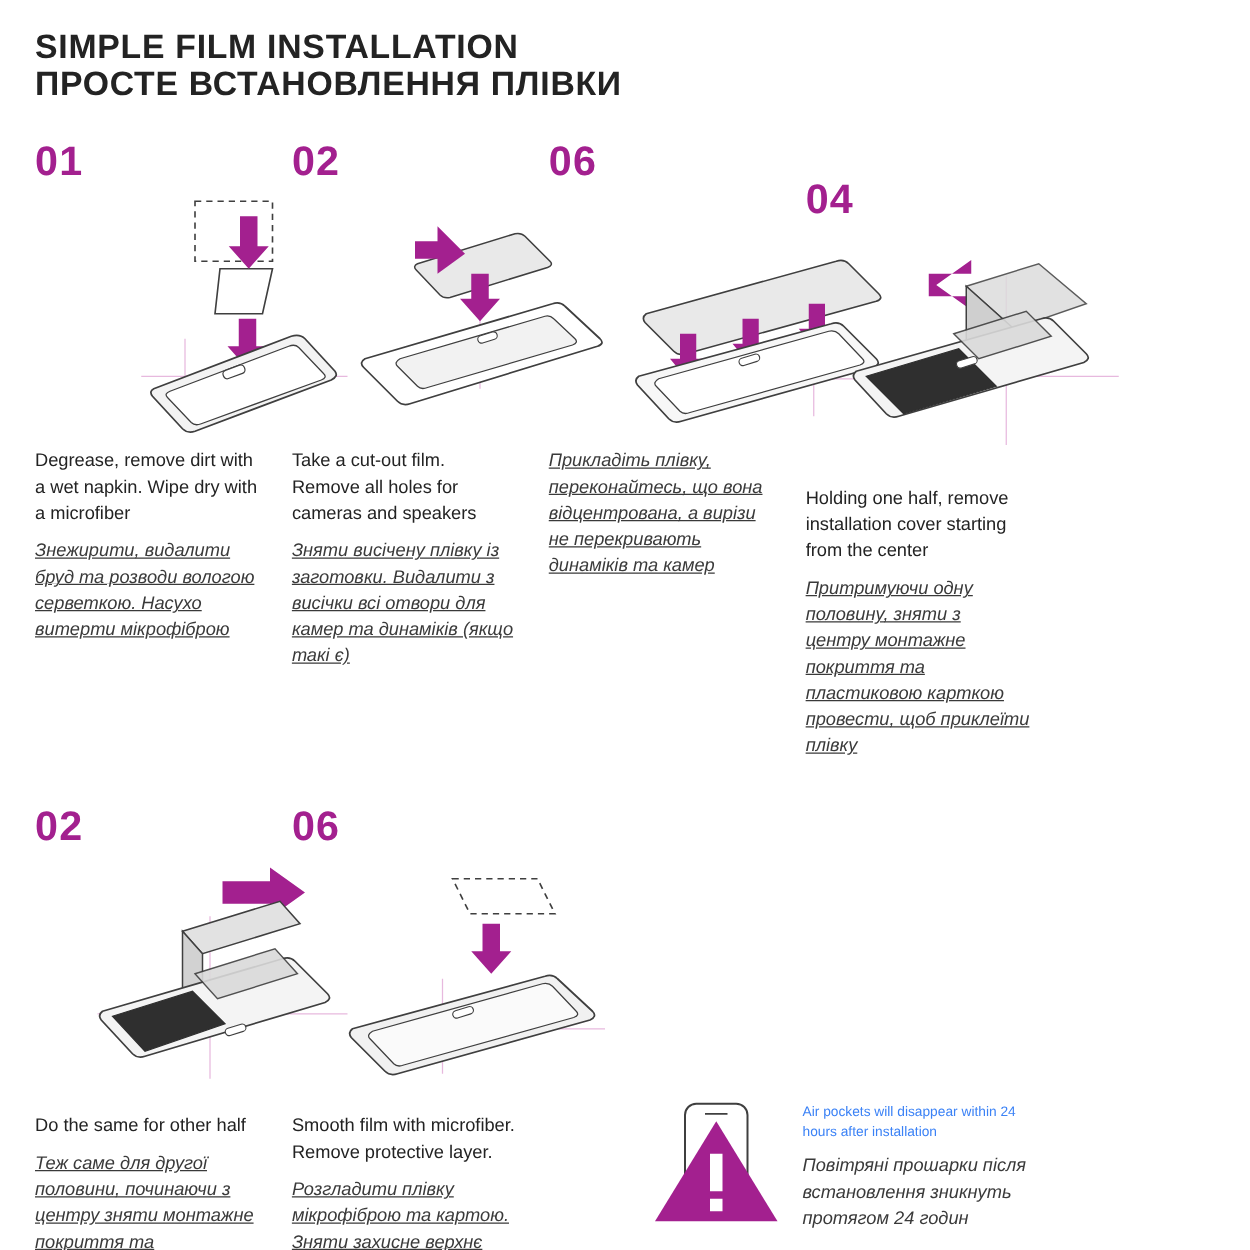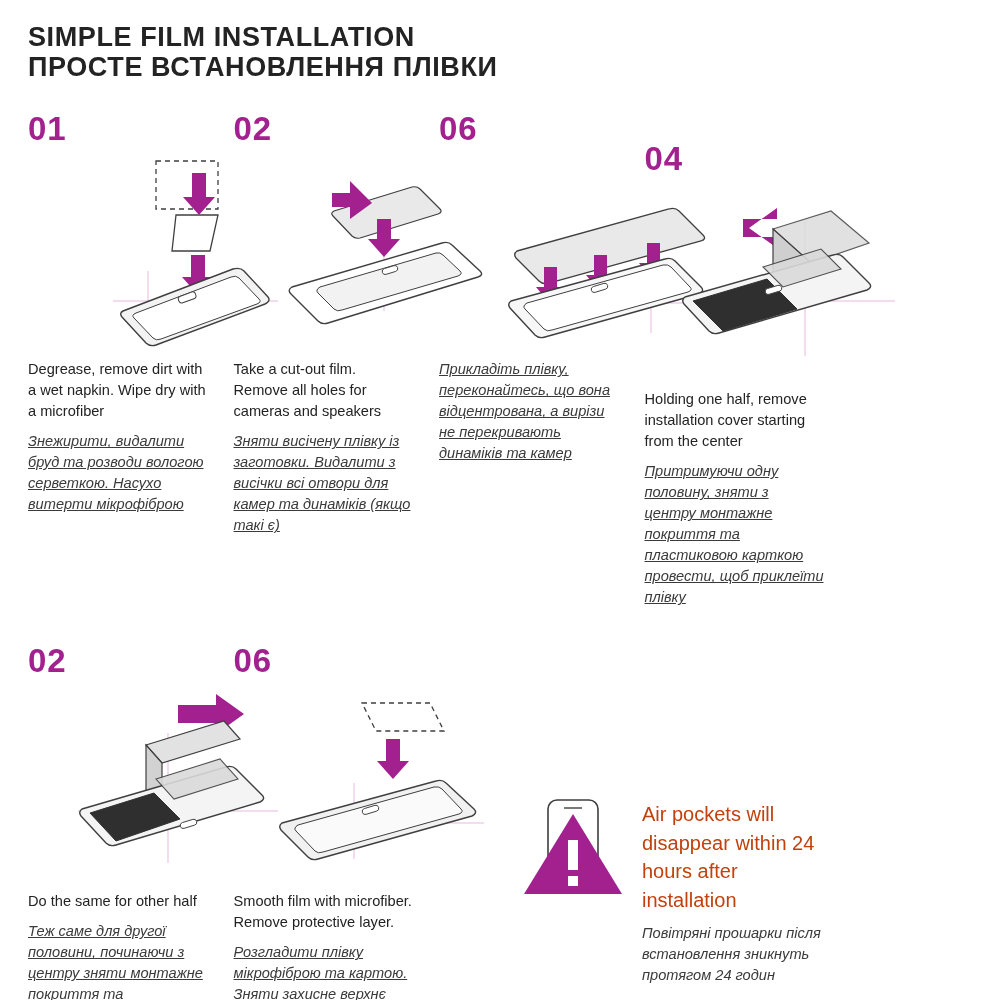--- a/index.html
+++ b/index.html
@@ -58,21 +58,21 @@
 
   
   .footer {
     position: absolute;
     left: 28px; right: 28px; bottom: 14px;
     display: flex; align-items: flex-start; gap: 14px;
     padding-left: 490px;
   }
   .warn-icon { flex: 0 0 auto; width: 110px; height: 100px; position: relative; }
   .footer-txt { padding-top: 4px; }
-  .footer-en { font-size: 20px; line-height: 1.44; color: #c2410c; margin-bottom: 8px; }
+  .footer-en { font-size: 11px; line-height: 1.44; color: #3b82f6; margin-bottom: 8px; }
   .footer-ua { font-size: 14.6px; line-height: 1.44; color: #3a3a3a; font-style: italic; }
 </style>
 </head>
 <body>
 
 <div class="page">
 
   <div class="header">
     <h1>SIMPLE FILM INSTALLATION</h1>
     <h2>ПРОСТЕ ВСТАНОВЛЕННЯ ПЛІВКИ</h2>

